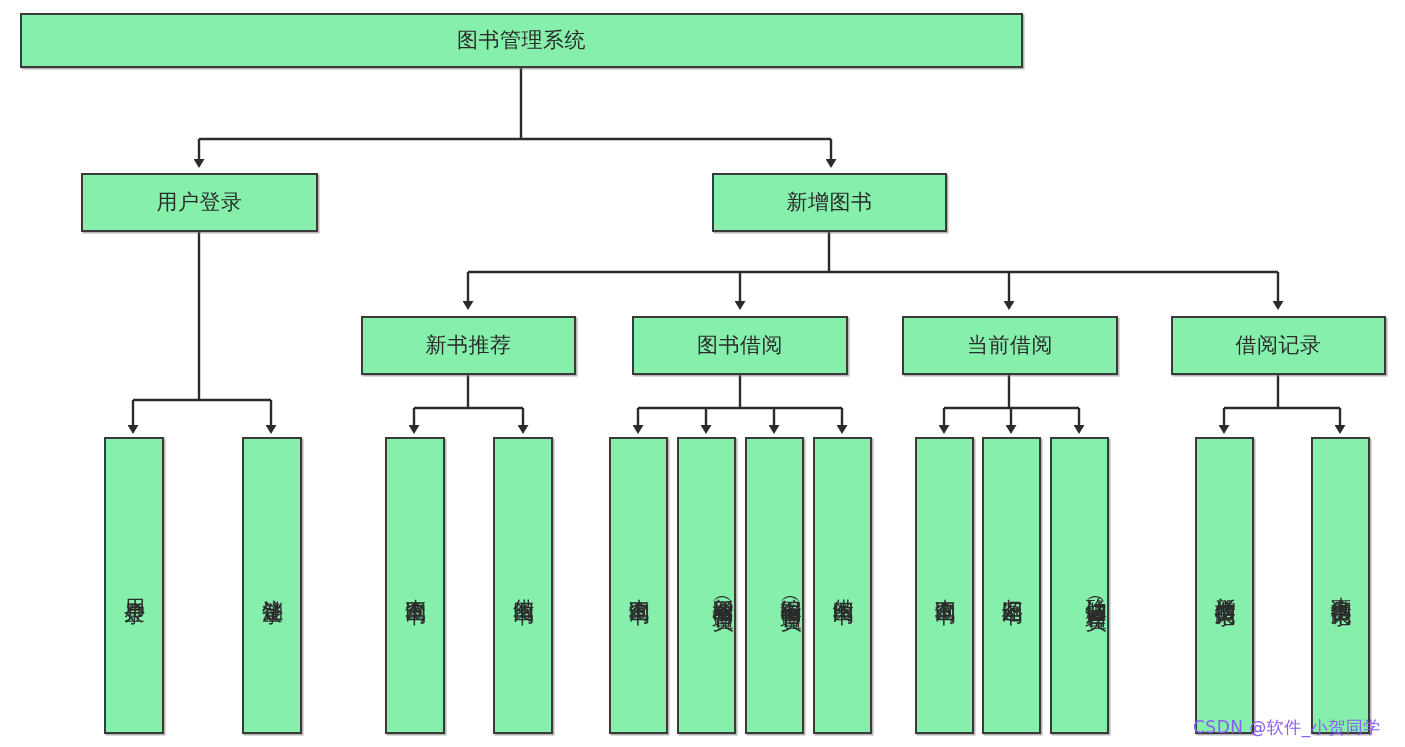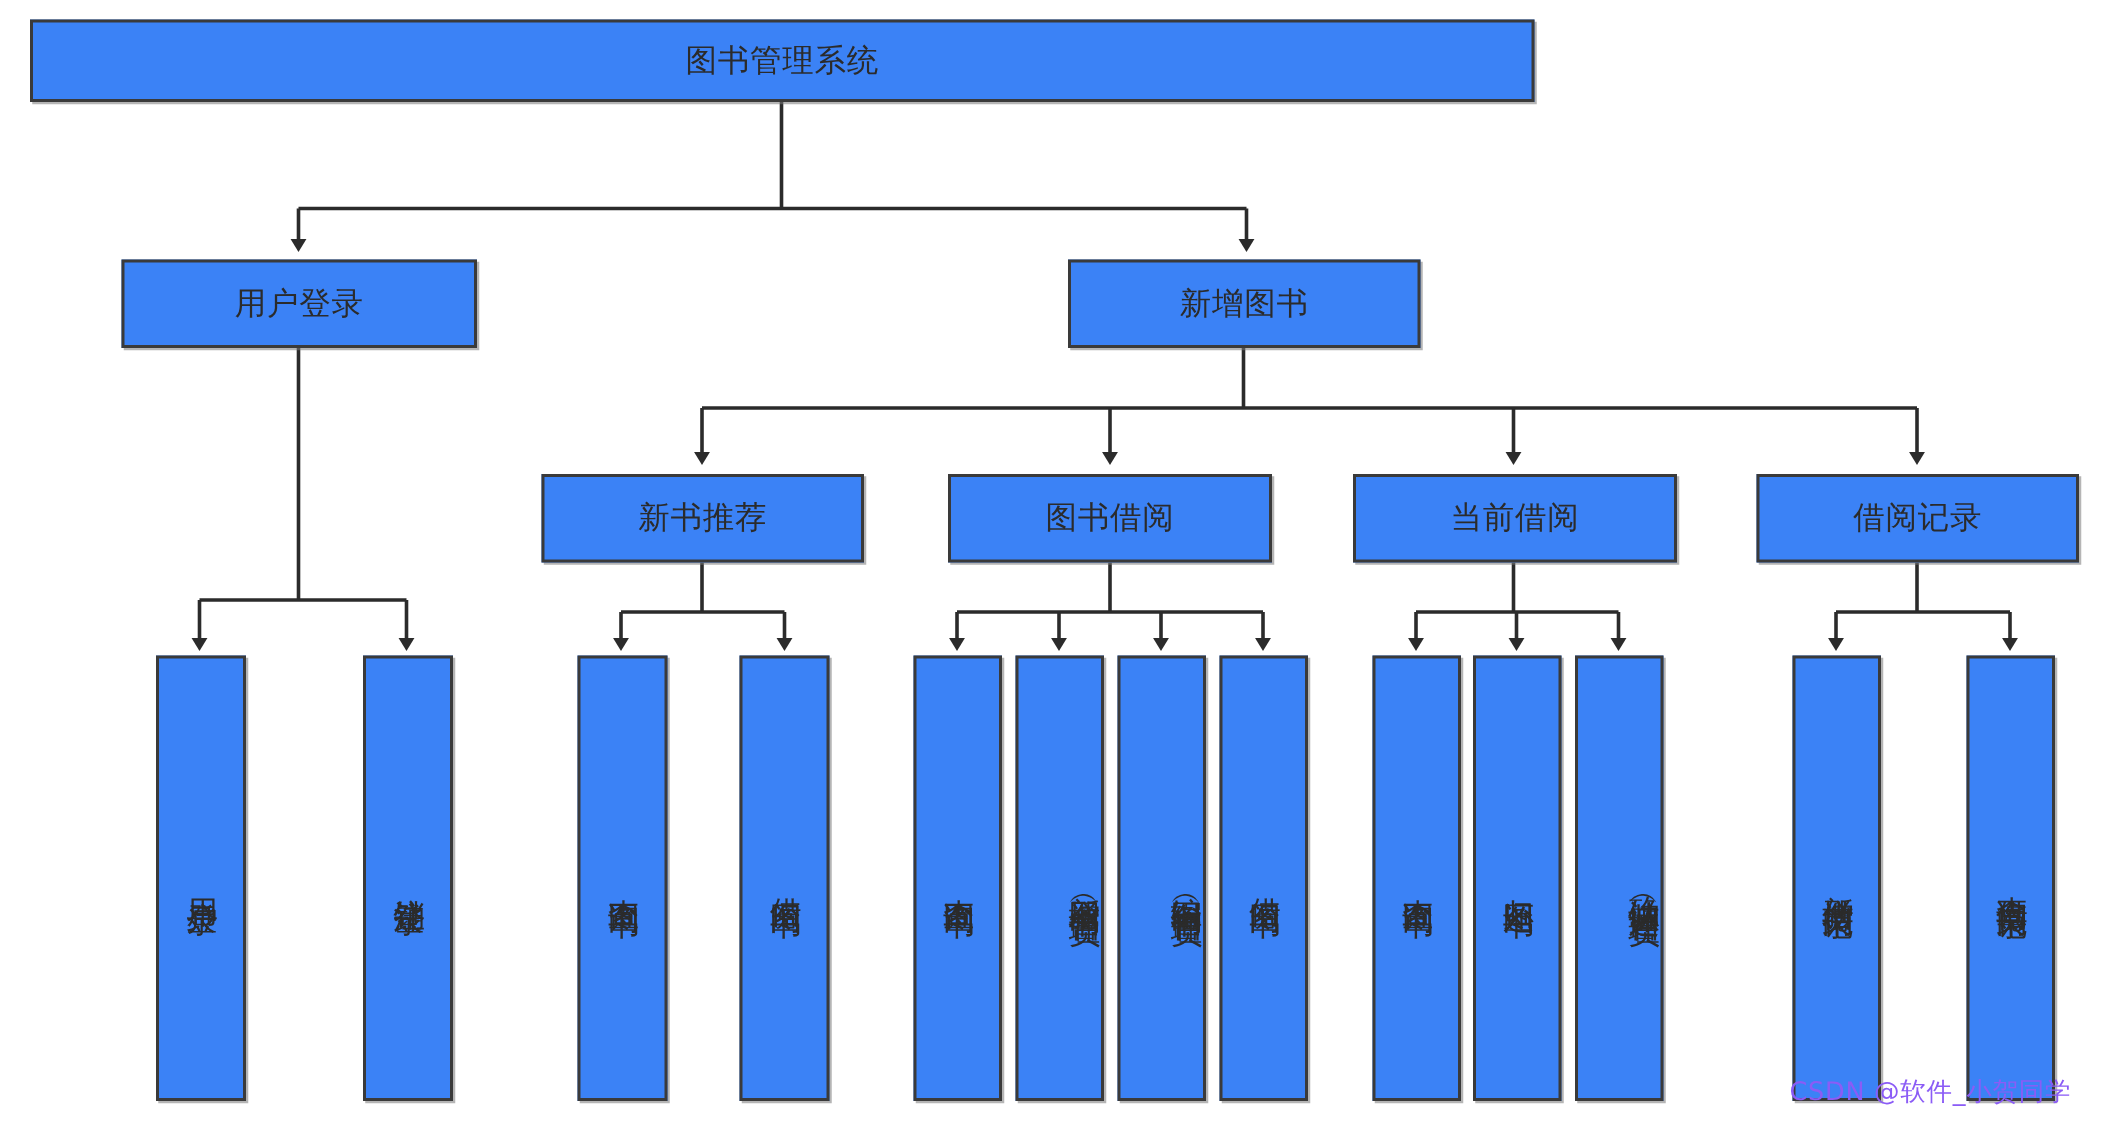--- a/index.html
+++ b/index.html
@@ -22,21 +22,21 @@
     position: absolute;
     left: 0;
     top: 0;
     width: 1405px;
     height: 747px;
     pointer-events: none;
   }
   .node {
     position: absolute;
     box-sizing: border-box;
-    background: #3b82f6;
+    background: #86efac;
     border: 2px solid #3a3a3a;
     box-shadow: 1.5px 1.5px 0 0 rgba(120,120,120,0.55);
     display: flex;
     align-items: center;
     justify-content: center;
     color: #2b2b2b;
     line-height: 1.12;
   }
   .node.horiz {
     font-size: 21px;

